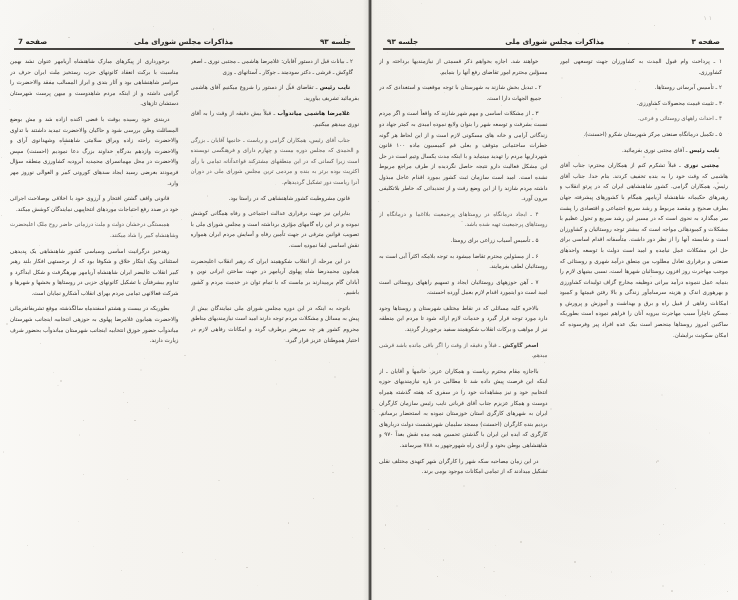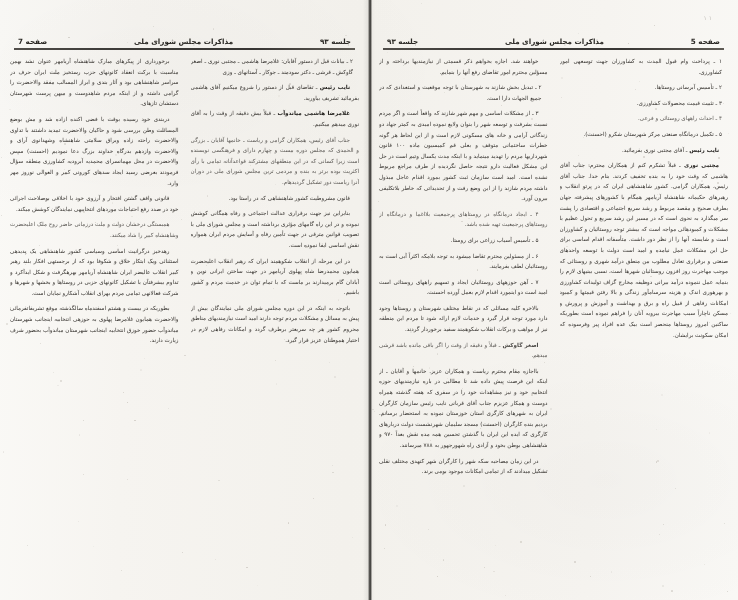--- a/index.html
+++ b/index.html
@@ -249,21 +249,21 @@
     <div class="speck" style="width: 0.966135px; height: 0.966135px; left: 332.226px; top: 464.524px; opacity: 0.44;"></div>
     <div class="speck" style="width: 1.33401px; height: 1.33401px; left: 212.909px; top: 28.1916px; opacity: 0.37;"></div>
     <div class="speck" style="width: 1.87286px; height: 1.87286px; left: 588.129px; top: 280.914px; opacity: 0.43;"></div>
   </div>
 
 <div id="spread">
 
   <div class="page">
     <div class="pg-head">
       <div class="head-row">
-        <span class="head-side">صفحه 5</span>
+        <span class="head-side">صفحه ۳</span>
         <span class="head-title">مذاکرات مجلس شورای ملی</span>
         <span class="head-side">جلسه ۹۳</span>
       </div>
       <div class="head-rule"></div>
     </div>
 
     <div class="cols">
 
       <div class="col">
         <div class="col-inner" id="L-inner">

